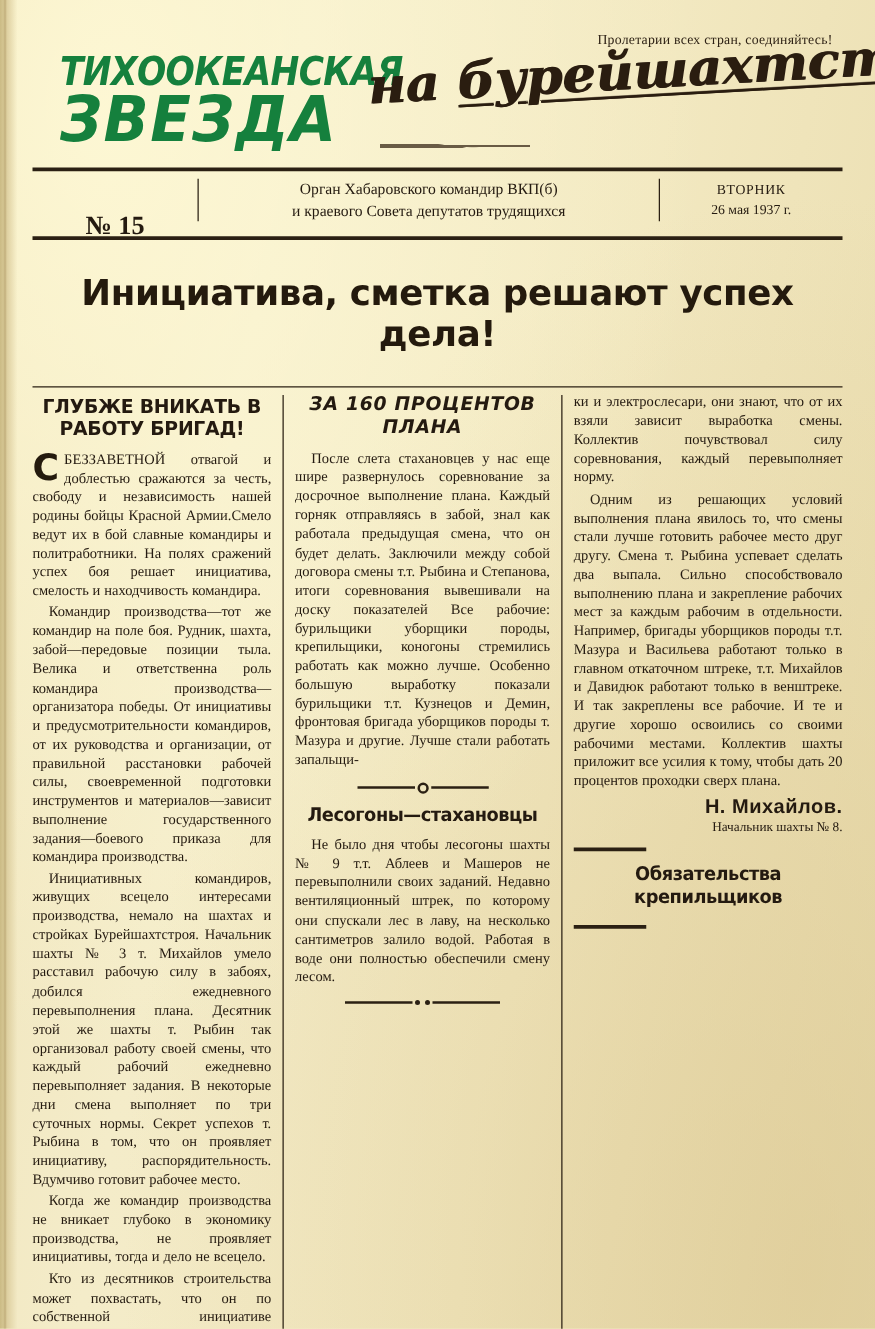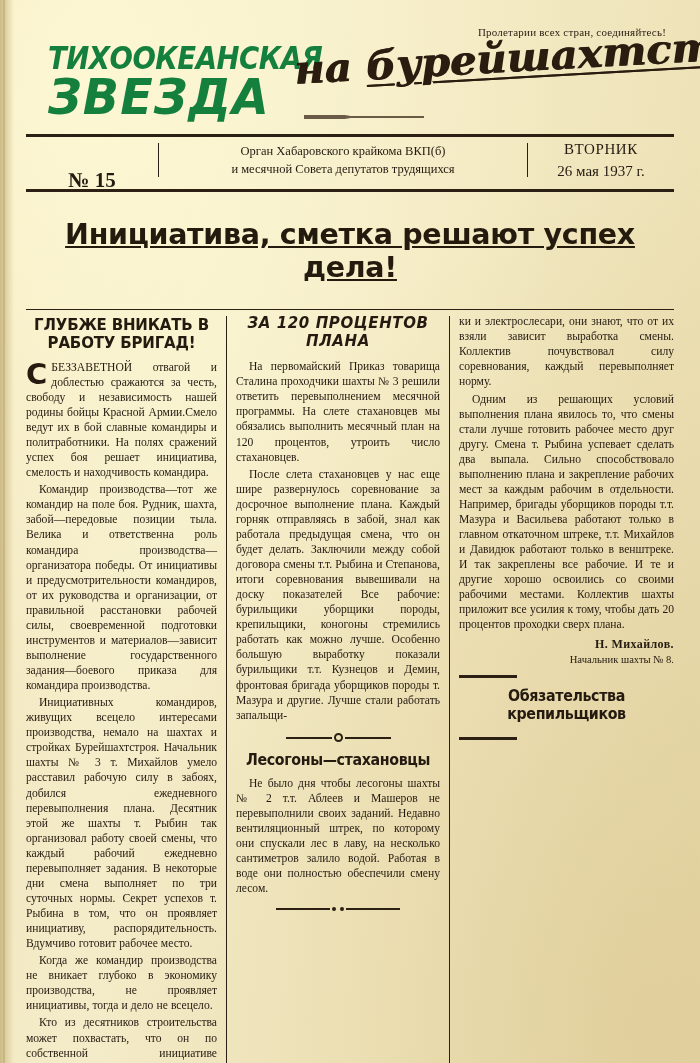--- a/index.html
+++ b/index.html
@@ -91,35 +91,34 @@
     width:132px;text-align:center;
     font-size:21px;font-weight:bold;
     font-family:"Liberation Serif", serif;
     margin-top:40px;
   }
   .folio-sep{width:1px;height:34px;background:#2b2013;}
   .folio-mid{
     flex:1;text-align:center;font-size:12.5px;line-height:1.45;
   }
   .folio-right{
-    width:146px;text-align:center;font-size:15px;line-height:1.5;
+    width:146px;text-align:center;font-size:11px;line-height:1.5;
   }
   .folio-right .day{letter-spacing:.6px;}
 
   
   .main-head{
     text-align:center;
     font-family:"DejaVu Sans", sans-serif;
     font-weight:bold;
     font-size:28.5px;
     letter-spacing:-0.3px;
     padding:7px 0 6px;
     color:#241a0d;
     transform:scaleX(1.0);
-    text-decoration:underline;
   }
 
   
   .cols{
     display:flex;
     margin-top:4px;
     height:832px;
   }
   .col{box-sizing:border-box;}
   .col1{width:200px;padding-right:9px;}
@@ -171,23 +170,23 @@
     font-family:"DejaVu Sans", sans-serif;
     font-weight:bold;
     font-size:29px;
     line-height:.82;
     padding:3px 4px 0 0;
     color:#241a0d;
   }
 
   .sig{
     text-align:right;
-    font-family:Liberation Serif, serif;
-    font-weight:bold;
-    font-size:12px;
+    font-family:Liberation Sans, sans-serif;
+    font-weight:bold;
+    font-size:16px;
     margin:4px 0 0;
     letter-spacing:.4px;
   }
   .sig-sub{
     text-align:right;
     font-size:10.6px;
     line-height:1.3;
     margin:1px 0 0;
   }
 
@@ -232,22 +231,22 @@
 
   <div class="rule-thick"></div>
 
   <div class="folio">
     <div class="folio-num">
       <span>№</span>
       <span>15</span>
     </div>
     <div class="folio-sep"></div>
     <div class="folio-mid">
-      <div>Орган Хабаровского крайкома ВКП(б)</div>
-      <div>и месячной Совета депутатов трудящихся</div>
+      <div>Орган Хабаровского командир ВКП(б)</div>
+      <div>и краевого Совета депутатов трудящихся</div>
     </div>
     <div class="folio-sep"></div>
     <div class="folio-right">
       <div class="day">ВТОРНИК</div>
       <div>26 мая 1937 г.</div>
     </div>
   </div>
 
   <div class="rule-thick"></div>
 
@@ -263,32 +262,31 @@
       <p class="body">Командир производства—тот же командир на поле боя. Рудник, шахта, забой—передовые позиции тыла. Велика и ответственна роль командира производства—организатора победы. От инициативы и предусмотрительности командиров, от их руководства и организации, от правильной расстановки рабочей силы, своевременной подготовки инструментов и материалов—зависит выполнение государственного задания—боевого приказа для командира производства.</p>
       <p class="body">Инициативных командиров, живущих всецело интересами производства, немало на шахтах и стройках Бурейшахтстроя. Начальник шахты № 3 т. Михайлов умело расставил рабочую силу в забоях, добился ежедневного перевыполнения плана. Десятник этой же шахты т. Рыбин так организовал работу своей смены, что каждый рабочий ежедневно перевыполняет задания. В некоторые дни смена выполняет по три суточных нормы. Секрет успехов т. Рыбина в том, что он проявляет инициативу, распорядительность. Вдумчиво готовит рабочее место.</p>
       <p class="body">Когда же командир производства не вникает глубоко в экономику производства, не проявляет инициативы, тогда и дело не всецело.</p>
       <p class="body">Кто из десятников строительства может похвастать, что он по собственной инициативе механизировал трудоемкие ручные процессы? Нет таких примеров. На площадке т. Степанова вручную приготовляют бетон, а рядом без дела стоит бетономешалка. Тов. Степанов ждет „распоряжения свыше." Где же собственная инициатива, производственная сметка?</p>
 
     </div>
 
     <div class="vsep"></div>
 
     <div class="col col2">
-      <h2 class="hd-ital">ЗА 120 ПРОЦЕНТОВ ПЛАНА</h2>
-      <p class="body">На первомайский Приказ товарища Сталина проходчики шахты № 3 решили ответить перевыполнением месячной программы. На слете стахановцев мы обязались выполнить месячный план на 120 процентов, утроить число стахановцев.</p>
+      <h2 class="hd-ital">ЗА 160 ПРОЦЕНТОВ ПЛАНА</h2>
       <p class="body">После слета стахановцев у нас еще шире развернулось соревнование за досрочное выполнение плана. Каждый горняк отправляясь в забой, знал как работала предыдущая смена, что он будет делать. Заключили между собой договора смены т.т. Рыбина и Степанова, итоги соревнования вывешивали на доску показателей Все рабочие: бурильщики уборщики породы, крепильщики, коногоны стремились работать как можно лучше. Особенно большую выработку показали бурильщики т.т. Кузнецов и Демин, фронтовая бригада уборщиков породы т. Мазура и другие. Лучше стали работать запальщи-</p>
 
       <div class="orn">
         <span class="ln"></span>
         <span class="ring"></span>
         <span class="ln"></span>
       </div>
 
       <h2 class="hd-cond">Лесогоны—стахановцы</h2>
-      <p class="body">Не было дня чтобы лесогоны шахты № 2 т.т. Аблеев и Машеров не перевыполнили своих заданий. Недавно вентиляционный штрек, по которому они спускали лес в лаву, на несколько сантиметров залило водой. Работая в воде они полностью обеспечили смену лесом.</p>
+      <p class="body">Не было дня чтобы лесогоны шахты № 9 т.т. Аблеев и Машеров не перевыполнили своих заданий. Недавно вентиляционный штрек, по которому они спускали лес в лаву, на несколько сантиметров залило водой. Работая в воде они полностью обеспечили смену лесом.</p>
 
       <div class="orn2">
         <span class="ln"></span>
         <span class="dot"></span>
         <span class="dot"></span>
         <span class="ln"></span>
       </div>
     </div>
 
     <div class="vsep"></div>

